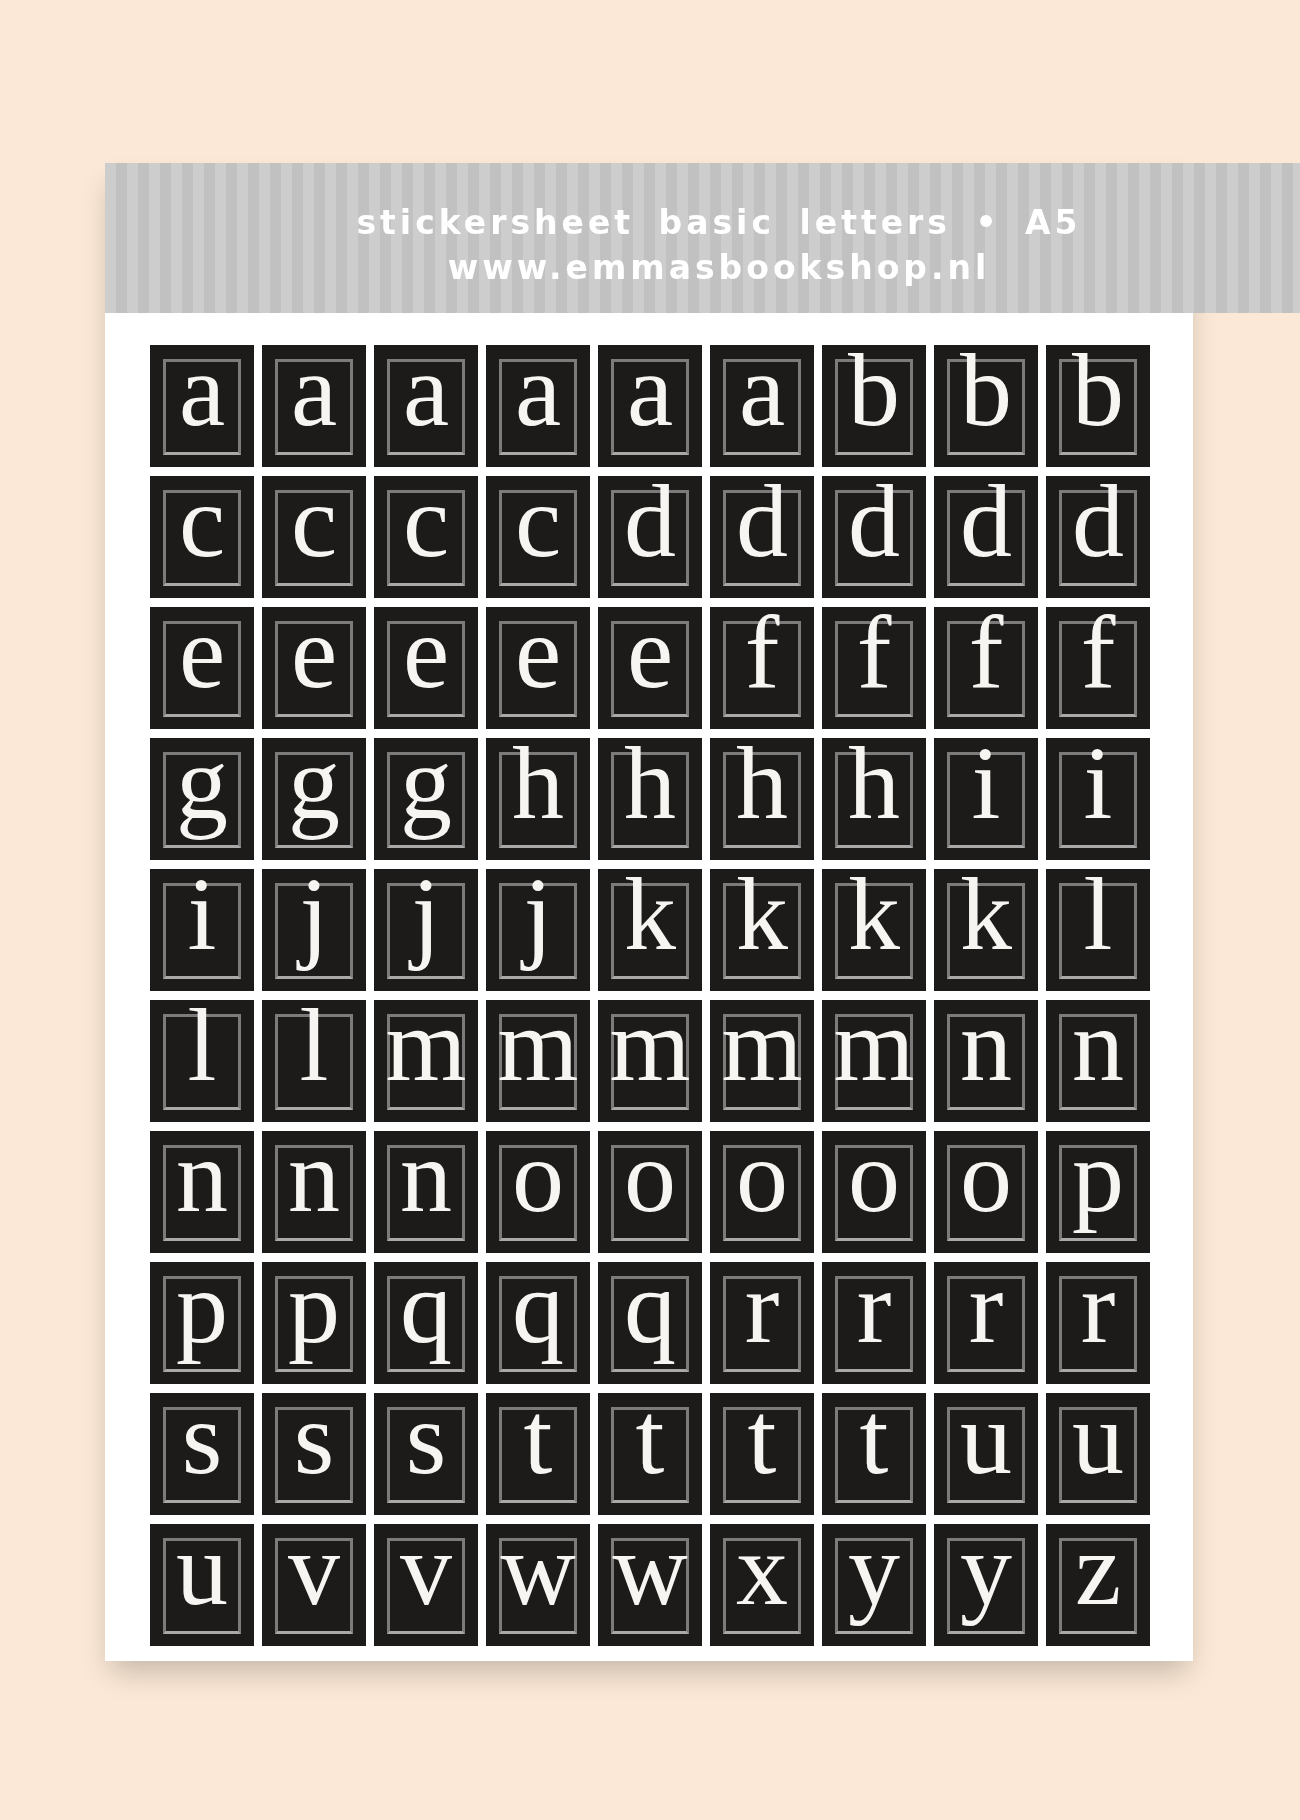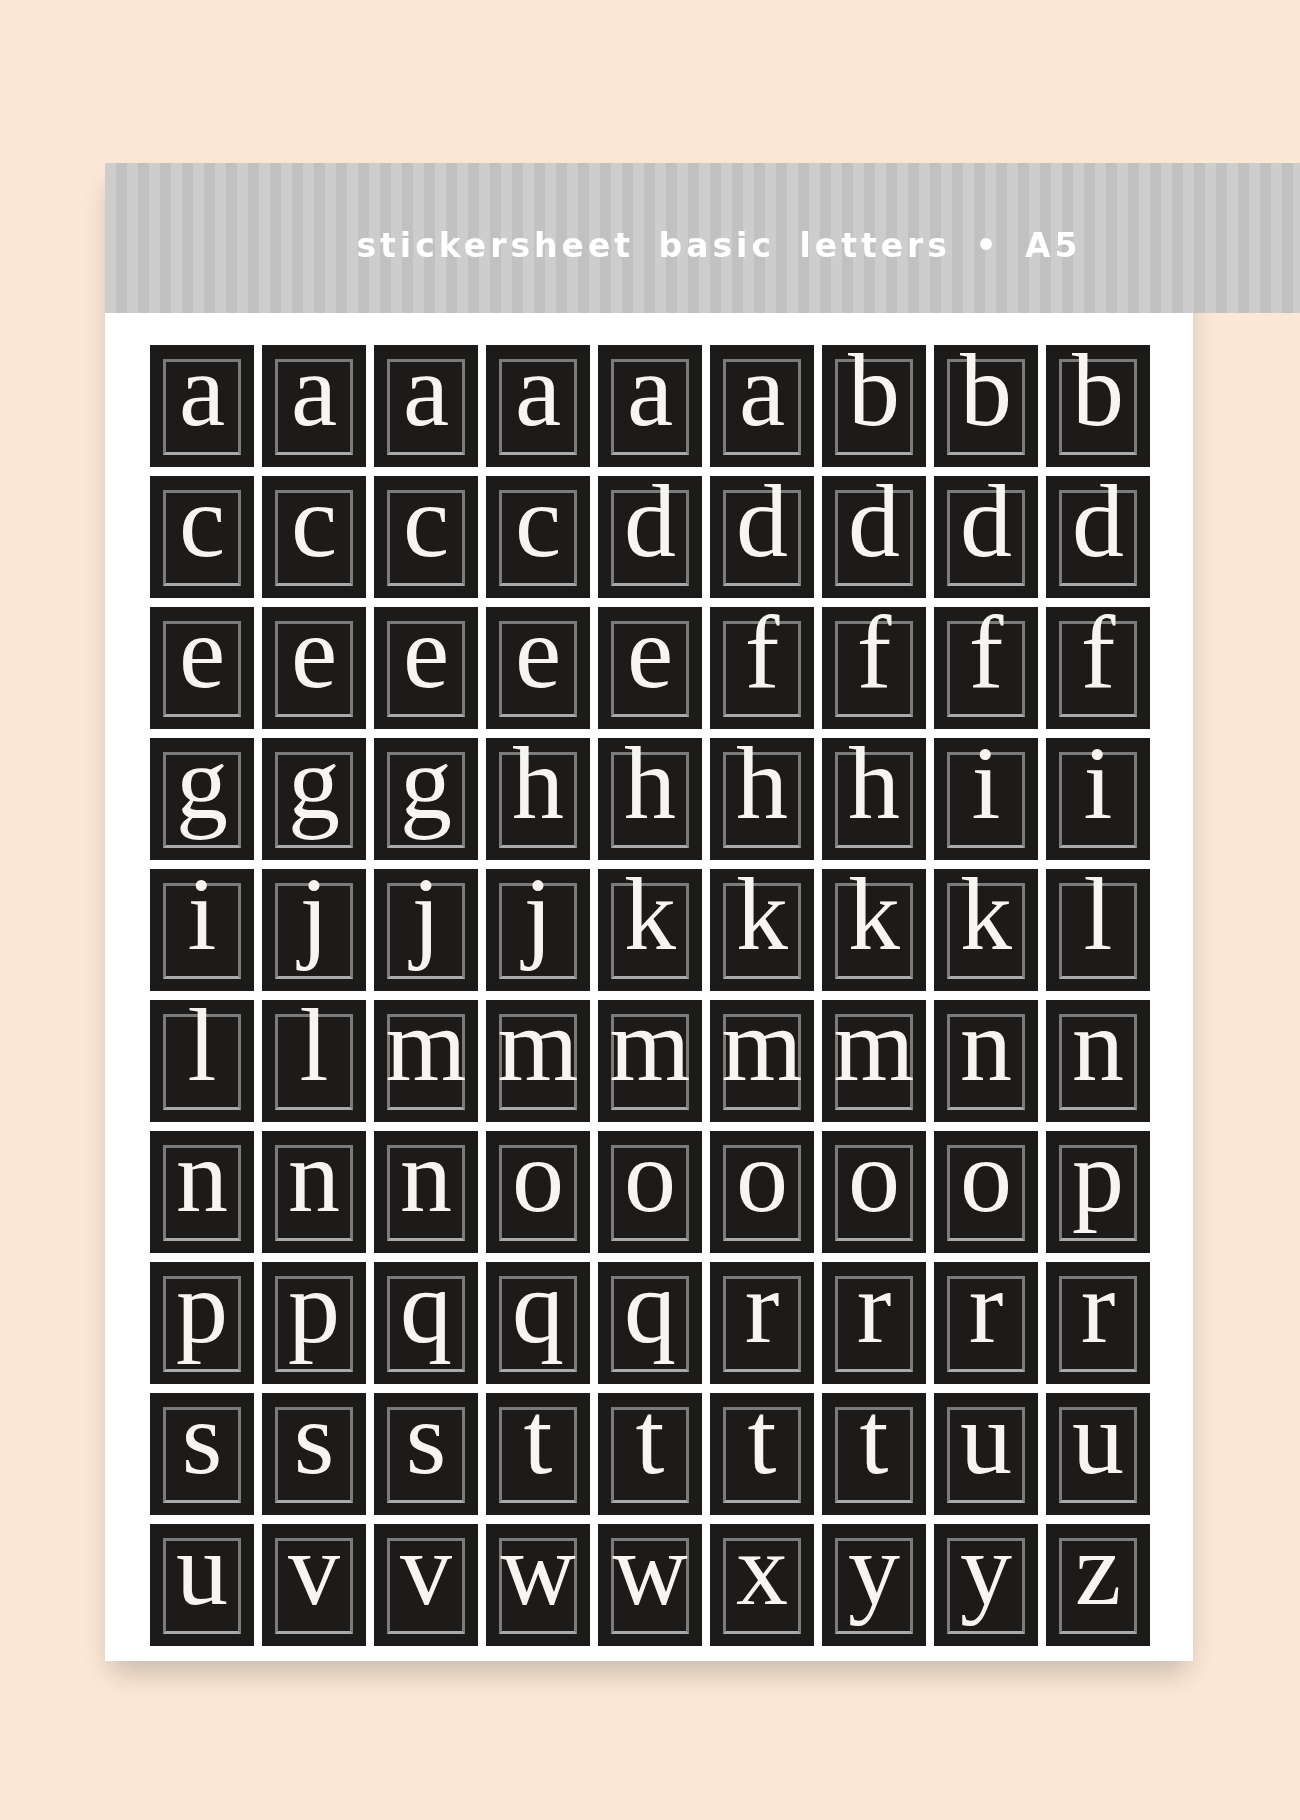--- a/index.html
+++ b/index.html
@@ -52,20 +52,21 @@
     font-size:104px;line-height:89px;
     color:var(--letter,#f7f5f2);
   }
 </style>
 </head>
 <body>
 
 <div class="sheet">
   <div class="banner">
     <div class="banner-line">stickersheet basic letters • A5</div>
+    <div class="banner-line">www.emmasbookshop.nl</div>
   </div>
   <div class="grid" id="grid">
       <div class="tile">
         <div class="inner"></div>
         <span class="glyph">a</span>
       </div>
       <div class="tile">
         <div class="inner"></div>
         <span class="glyph">a</span>
       </div>

